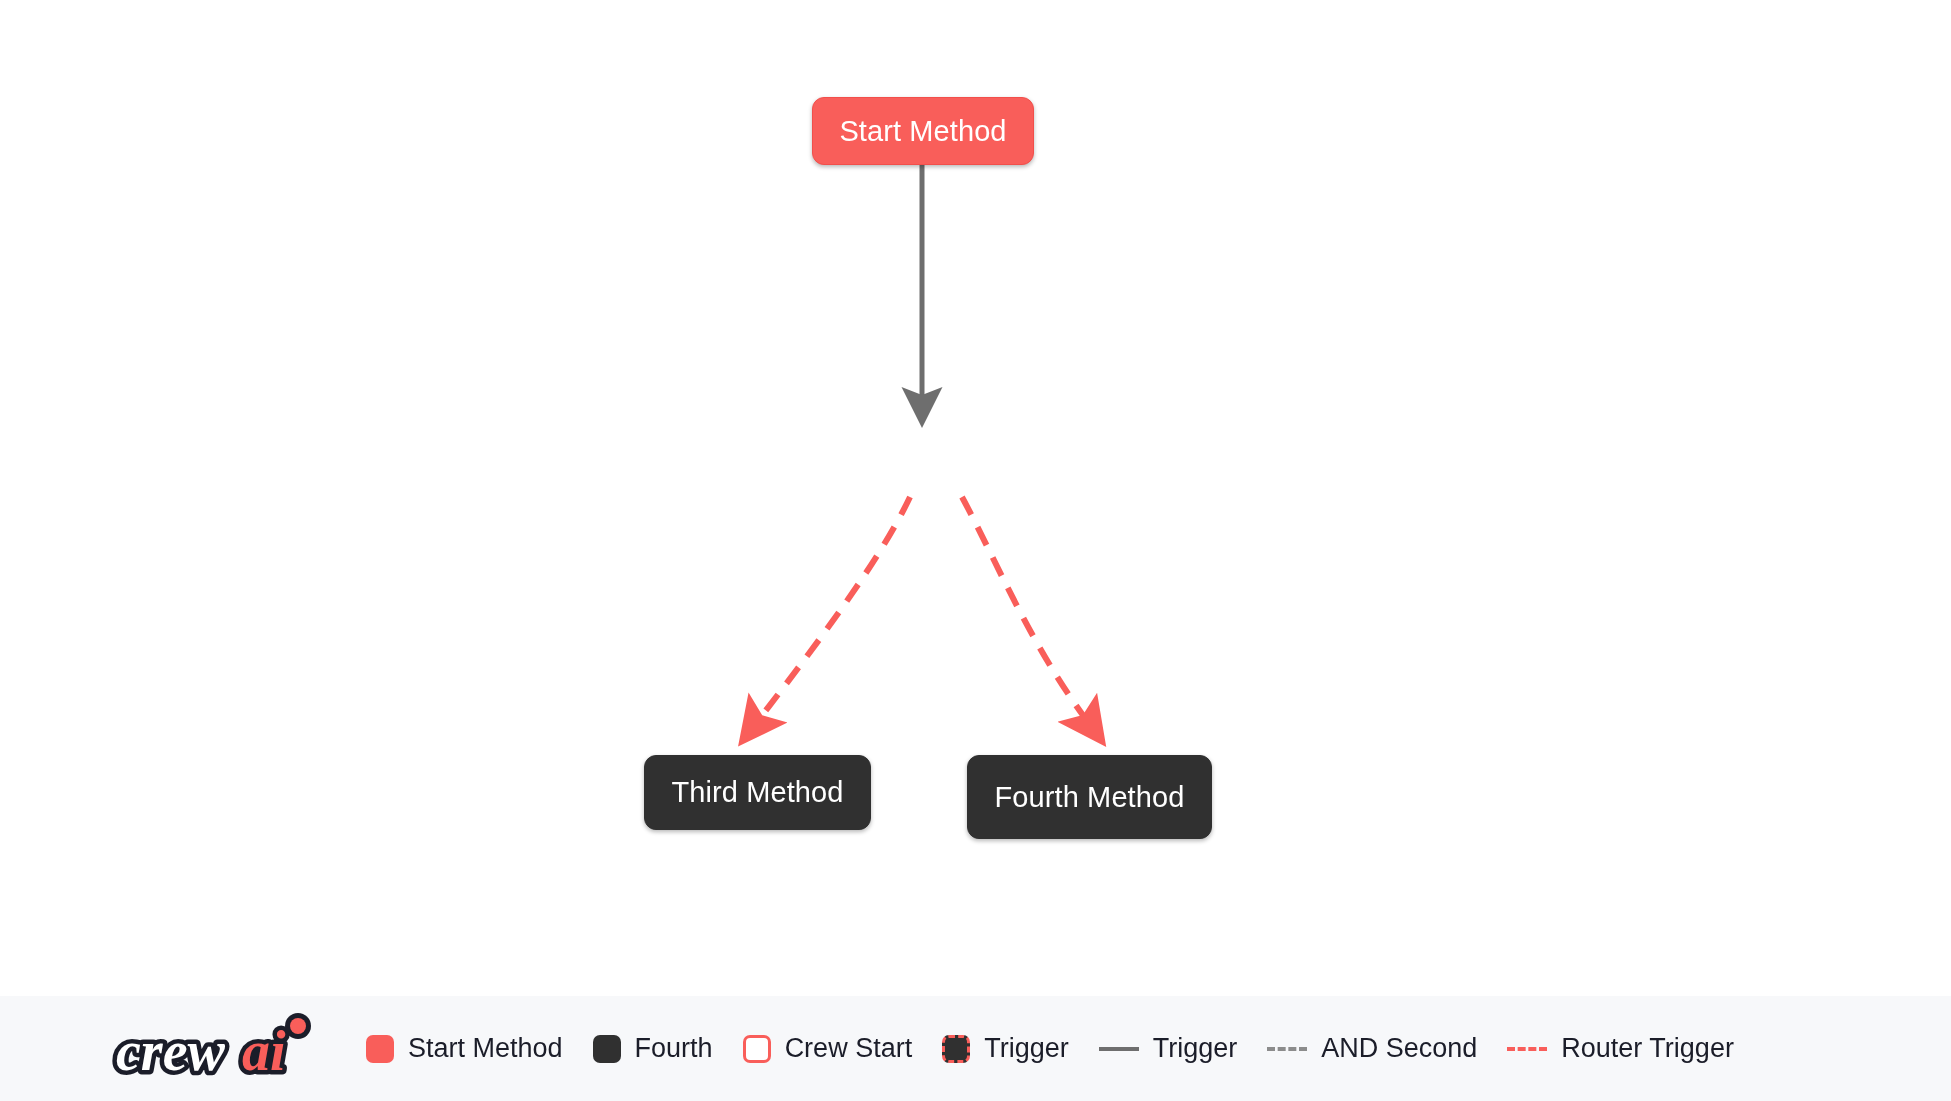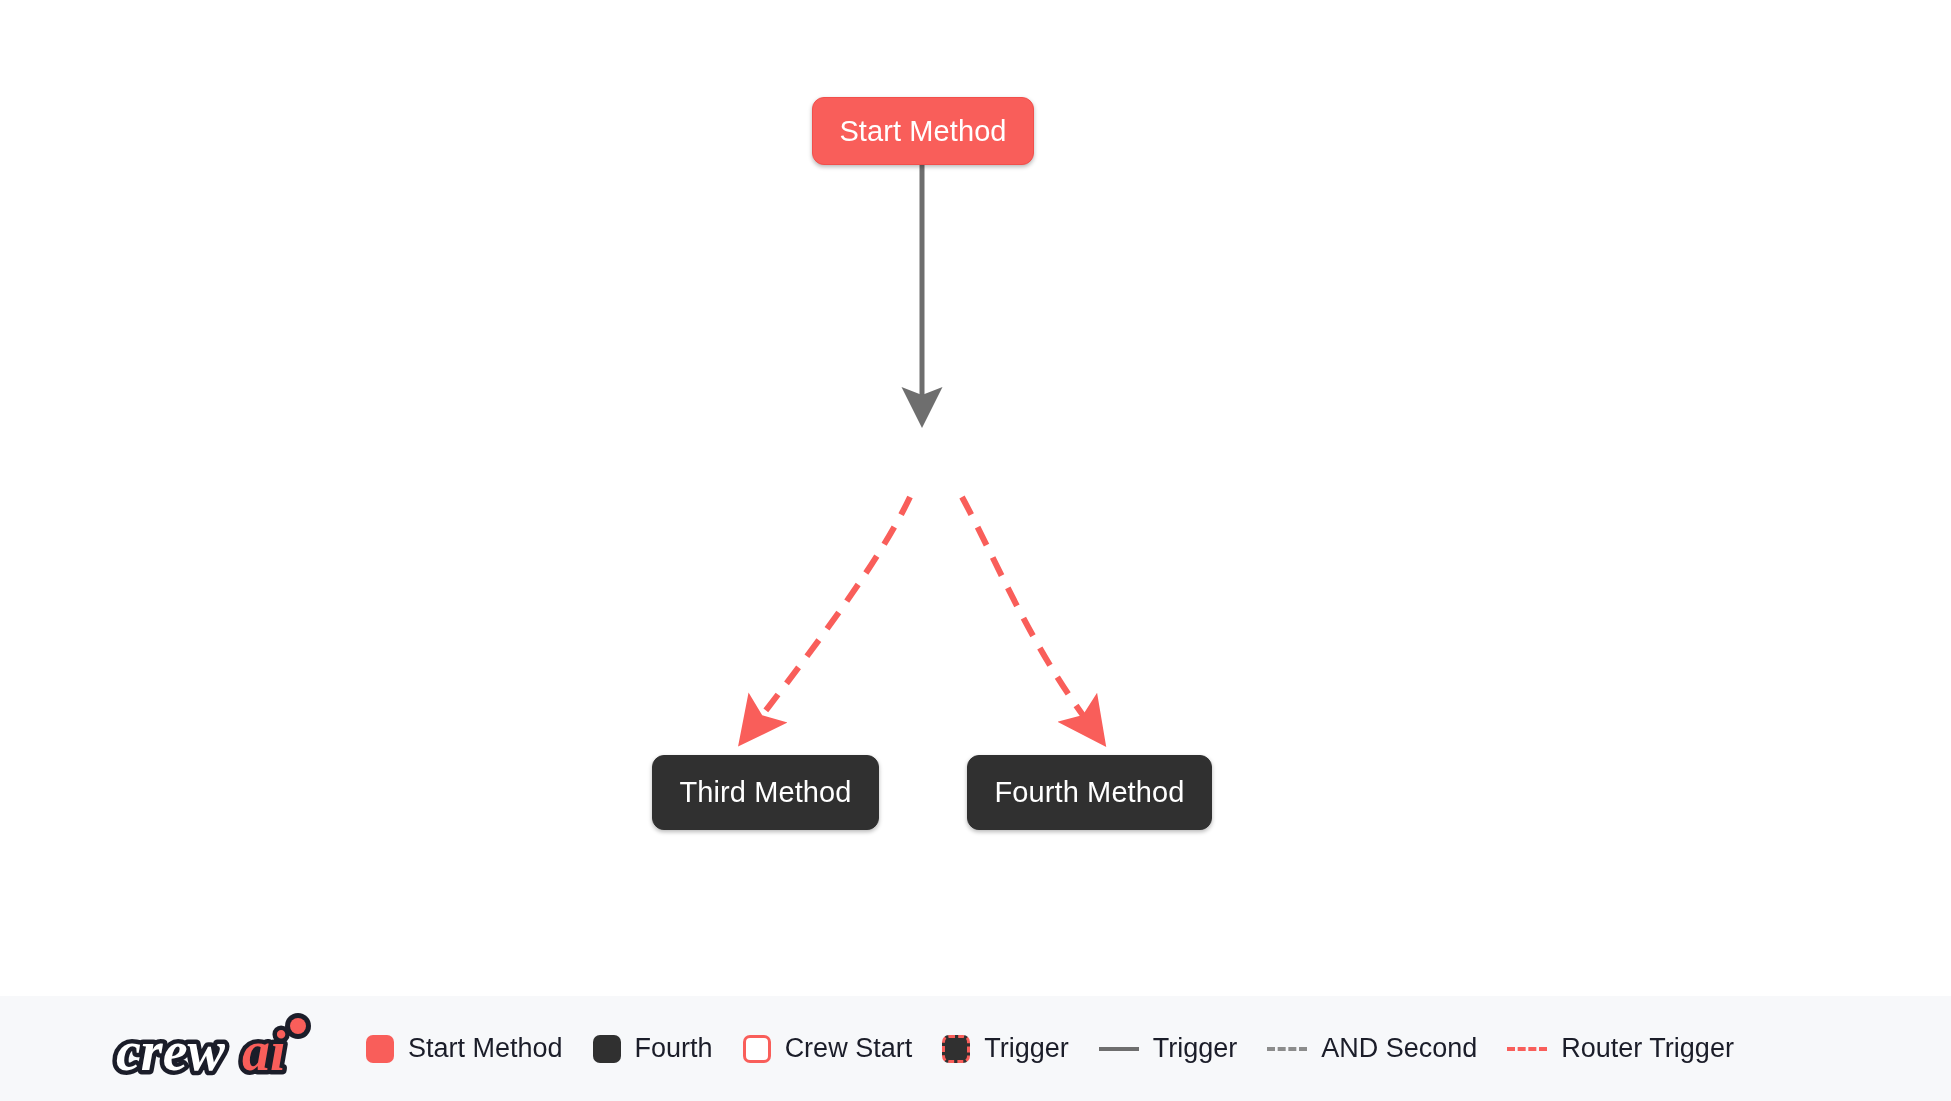--- a/index.html
+++ b/index.html
@@ -156,25 +156,25 @@
     <g>
       <path d="M 962,497 C 996,560 1028,640 1085,718" stroke="#f95e5a" stroke-width="6" fill="none" stroke-dasharray="20,14" marker-end="url(#arrow-red)"></path>
     </g>
   </svg>
 
   <div class="node node-start" style="left:812px; top:97px; width:222px; height:68px;">
     <span class="node-label">Start Method</span>
   </div>
 
 
-  <div class="node node-method" style="left:644px; top:755px; width:227px; height:75px;margin-left:8px;">
+  <div class="node node-method" style="left:644px; top:755px; width:227px; height:75px;">
     <span class="node-label">Third Method</span>
   </div>
 
-  <div class="node node-method" style="left:967px; top:755px; width:245px; height:75px;">
+  <div class="node node-method" style="left:967px; top:755px; width:245px; height:84px;">
     <span class="node-label">Fourth Method</span>
   </div>
 
 </div>
 
 <div id="legend">
 
   <div class="legend-logo">
     <svg width="218" height="78" viewBox="0 0 218 78" xmlns="http://www.w3.org/2000/svg">
       <g font-family="'Liberation Serif', serif" font-size="56" font-style="italic" font-weight="bold">

